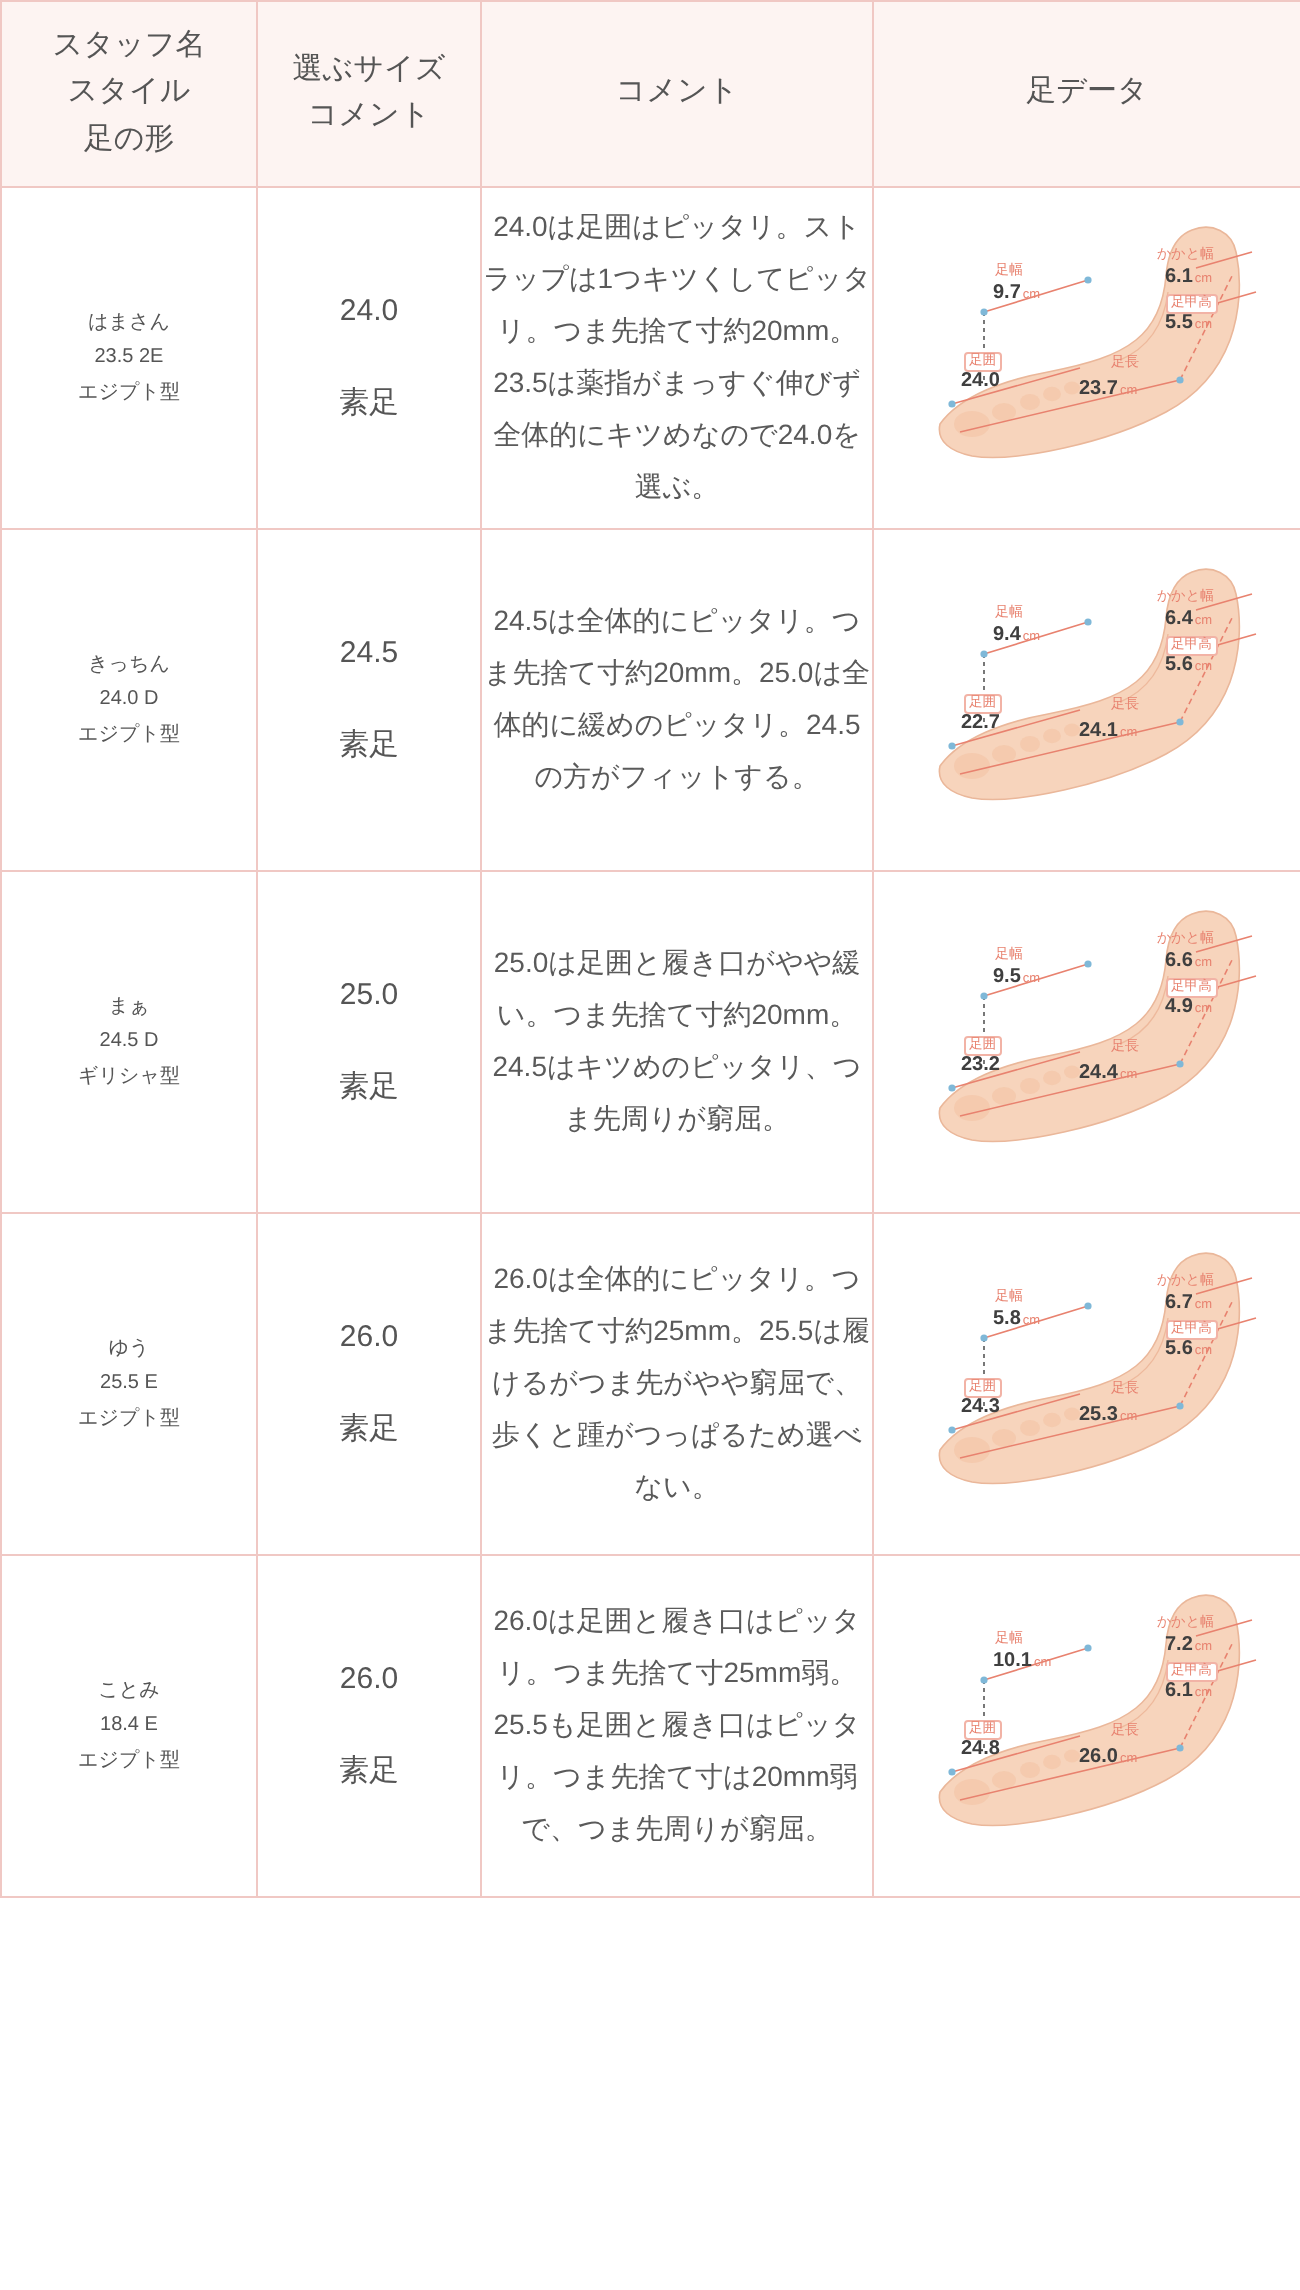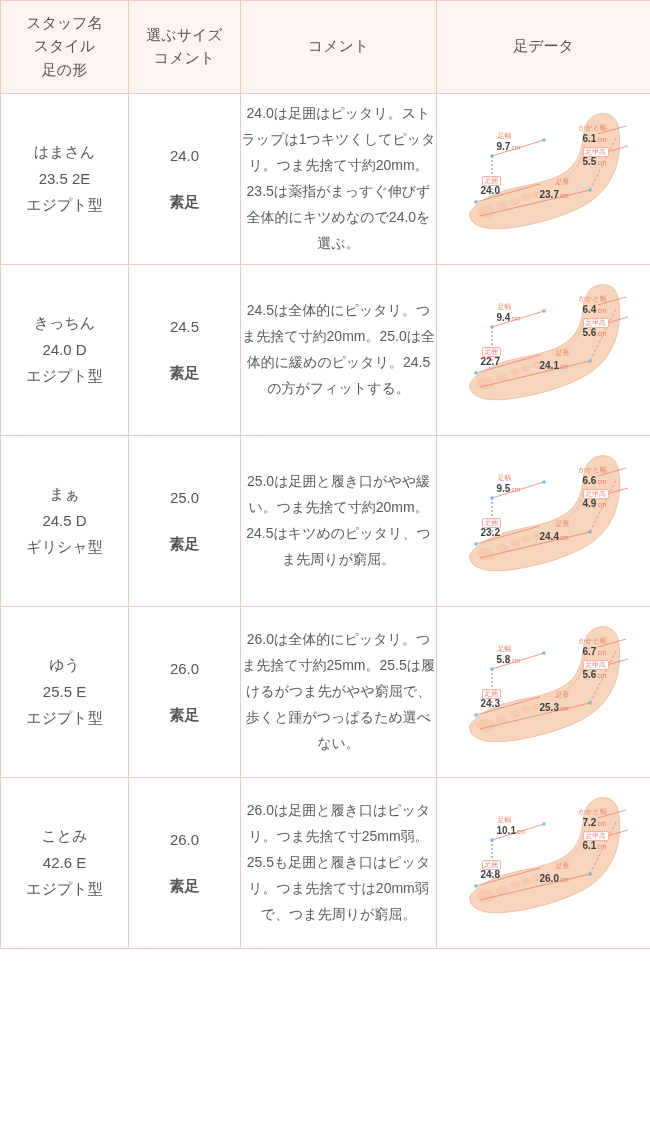--- a/index.html
+++ b/index.html
@@ -37,35 +37,35 @@
     background: #fdf4f2;
     font-weight: normal;
     font-size: 15px;
     line-height: 1.55;
     color: #555;
     padding: 10px 4px 12px 4px;
   }
   .hdr-line { display: block; }
 
   .cell-staff {
-    font-size: 15px;
+    font-size: 10px;
     line-height: 1.75;
     color: #555;
     padding: 8px 4px;
   }
   .cell-staff .ln { display: block; }
 
   .cell-size {
     font-size: 15px;
     line-height: 1.6;
     color: #555;
     padding: 8px 4px;
   }
   .cell-size .size-val { display: block; margin-bottom: 22px; }
-  .cell-size .size-cond { display: block; font-weight: bold; }
+  .cell-size .size-cond { display: block; }
 
   .cell-comment {
     font-size: 14px;
     line-height: 1.85;
     color: #5a5a5a;
     text-align: left;
     padding: 12px 14px 12px 14px;
   }
 
   .cell-foot {
@@ -351,21 +351,21 @@
             <span class="f-val p-ashii-val"><span>24.3</span></span>
             <span class="f-lab p-ashinaga-lab">足長</span>
             <span class="f-val p-ashinaga-val"><span>25.3</span><span class="u">cm</span></span>
           </div>
         </td>
       </tr>
 
       <tr>
         <td class="cell-staff">
           <span class="ln">ことみ</span>
-          <span class="ln">42.6 E</span>
+          <span class="ln">18.4 E</span>
           <span class="ln">エジプト型</span>
         </td>
         <td class="cell-size">
           <span class="size-val">26.0</span>
           <span class="size-cond">素足</span>
         </td>
         <td class="cell-comment">26.0は足囲と履き口はピッタリ。つま先捨て寸25mm弱。25.5も足囲と履き口はピッタリ。つま先捨て寸は20mm弱で、つま先周りが窮屈。</td>
         <td class="cell-foot">
           <div class="foot-fig">
             <svg width="208" height="170" viewBox="0 0 208 170">

